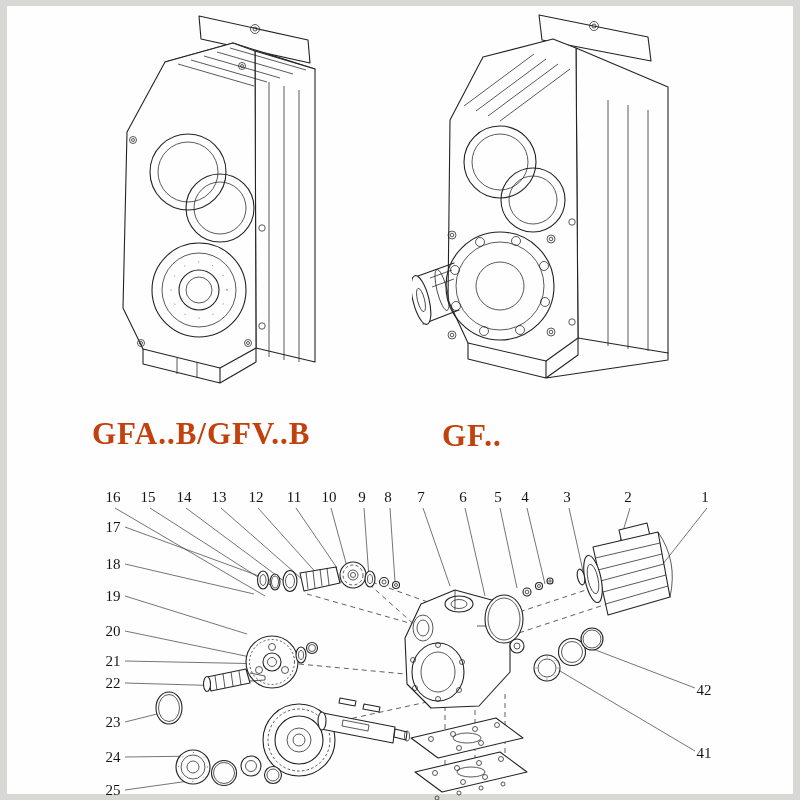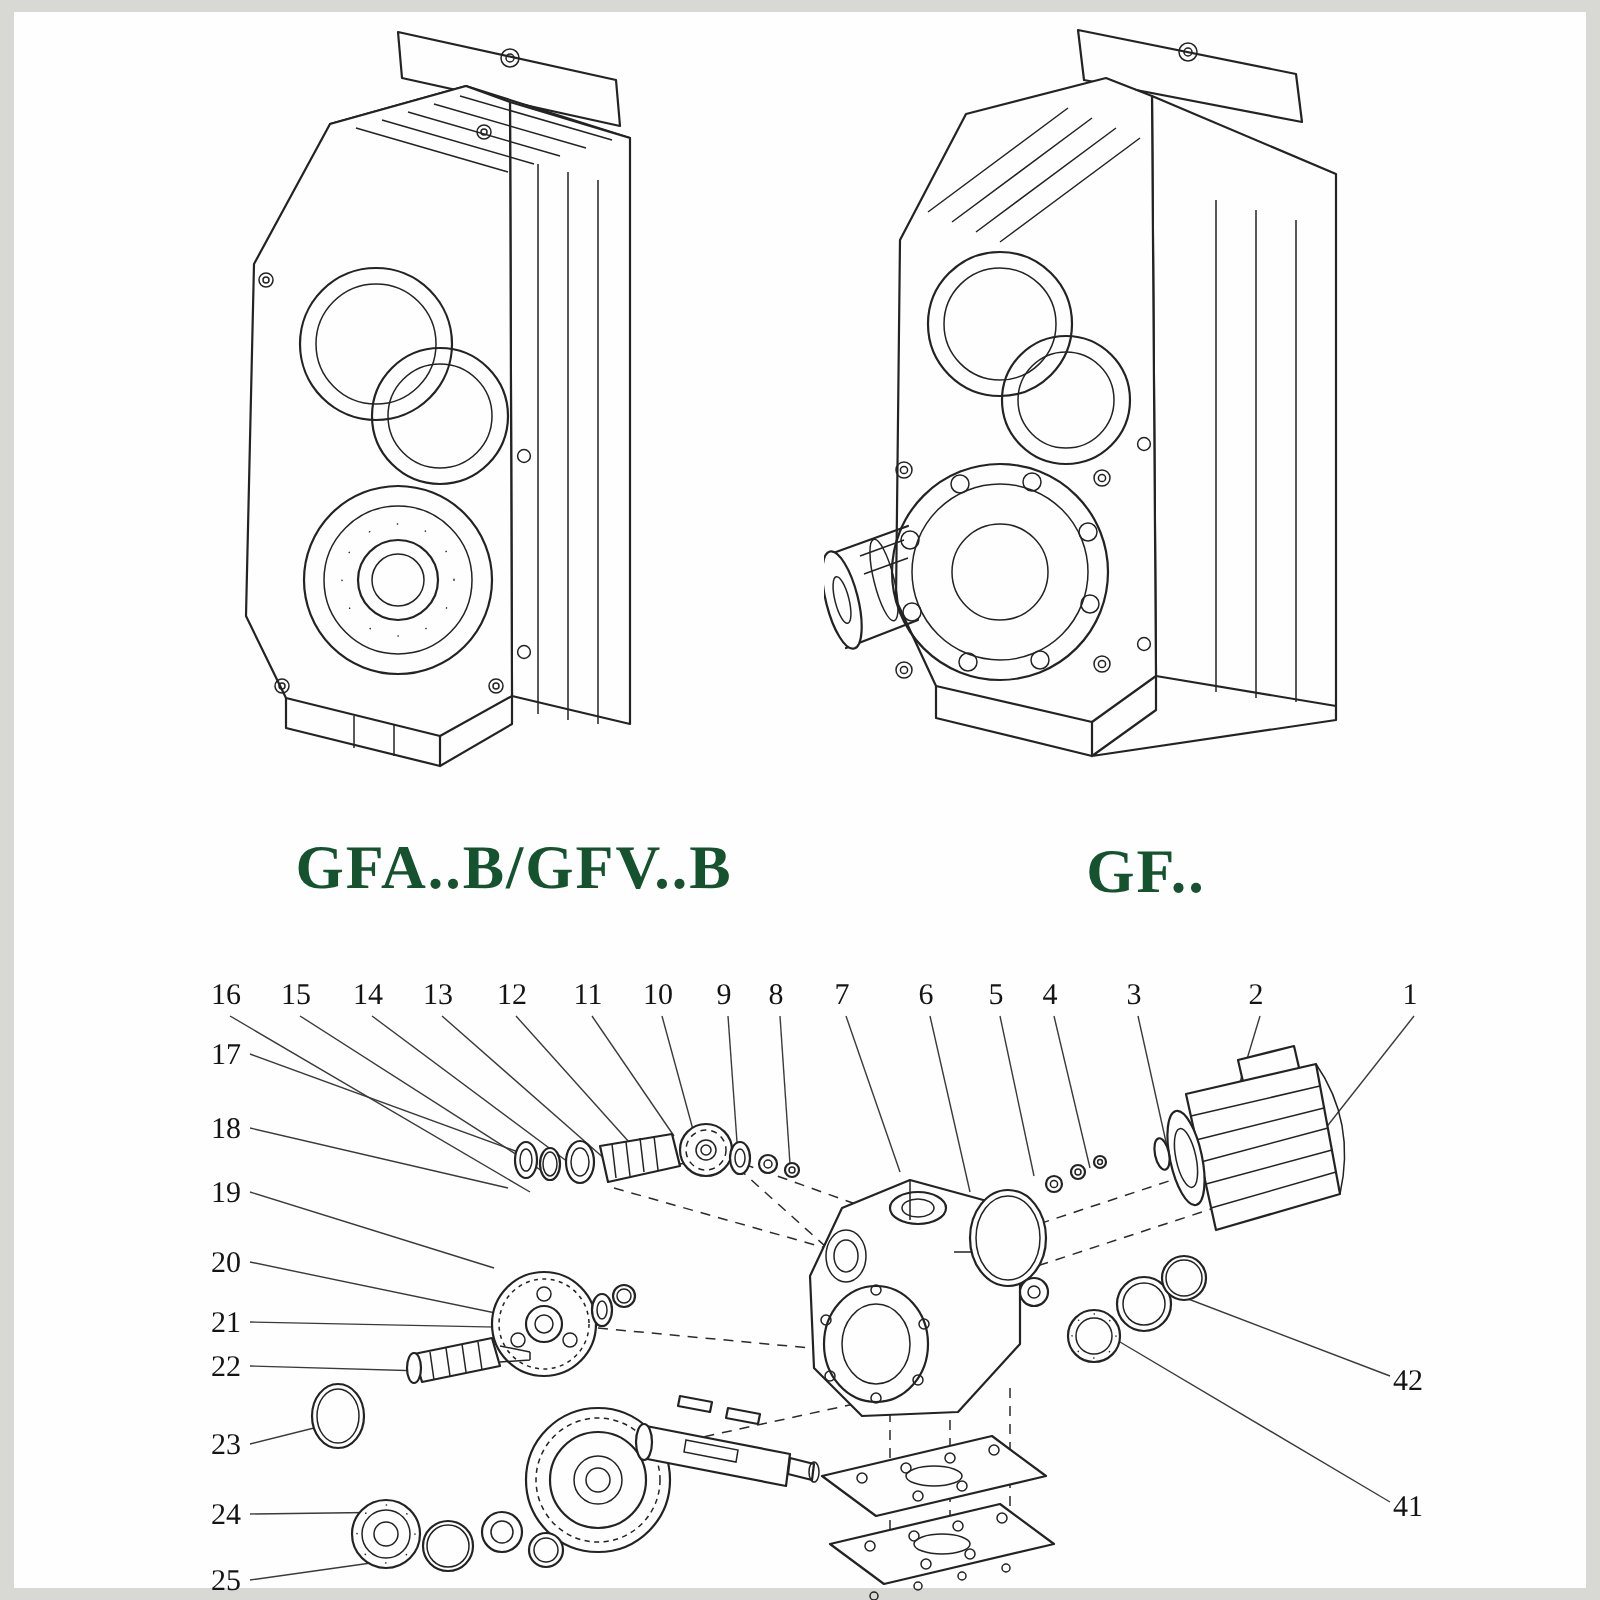--- a/index.html
+++ b/index.html
@@ -4,24 +4,24 @@
 <style>
   * { margin:0; padding:0; box-sizing:border-box; }
   html,body { width:800px; height:800px; }
   body { background:#d8d8d5; font-family:"Liberation Serif", serif; }
   .screen { position:relative; width:800px; height:800px; background:#d8d8d5; overflow:hidden; }
   .page { position:absolute; left:7px; top:6px; right:7px; bottom:6px; background:#fefefe; }
   .drawing { position:absolute; }
   #drawLeft  { left:95px;  top:4px; }
   #drawRight { left:405px; top:4px; }
   #explodedSvg { left:0; top:470px; }
-  .model-label { position:absolute; font-weight:bold; color:#14532d; text-align:center;
+  .model-label { position:absolute; font-weight:bold; color:#c2410c; text-align:left;
                  font-size:31px; letter-spacing:1px; font-family:"Liberation Serif", serif; }
   #labelLeft  { left:85px;  top:410px; width:330px; }
-  #labelRight { left:456px; top:412px; width:220px; }
+  #labelRight { left:435px; top:412px; width:220px; }
 
   
   .s    { stroke:#232323; fill:none; stroke-width:1.1; stroke-linejoin:round; stroke-linecap:round; }
   .sf   { stroke:#232323; fill:#fefefe; stroke-width:1.1; stroke-linejoin:round; }
   .thin { stroke:#232323; fill:none; stroke-width:0.75; }
   .dash { stroke:#2b2b2b; fill:none; stroke-width:0.75; stroke-dasharray:5 4; }
   .leader { stroke:#3a3a3a; stroke-width:0.7; fill:none; }
   .callout { font-family:"Liberation Serif", serif; font-size:15px; fill:#141414; text-anchor:middle; }
 </style>
 </head>

